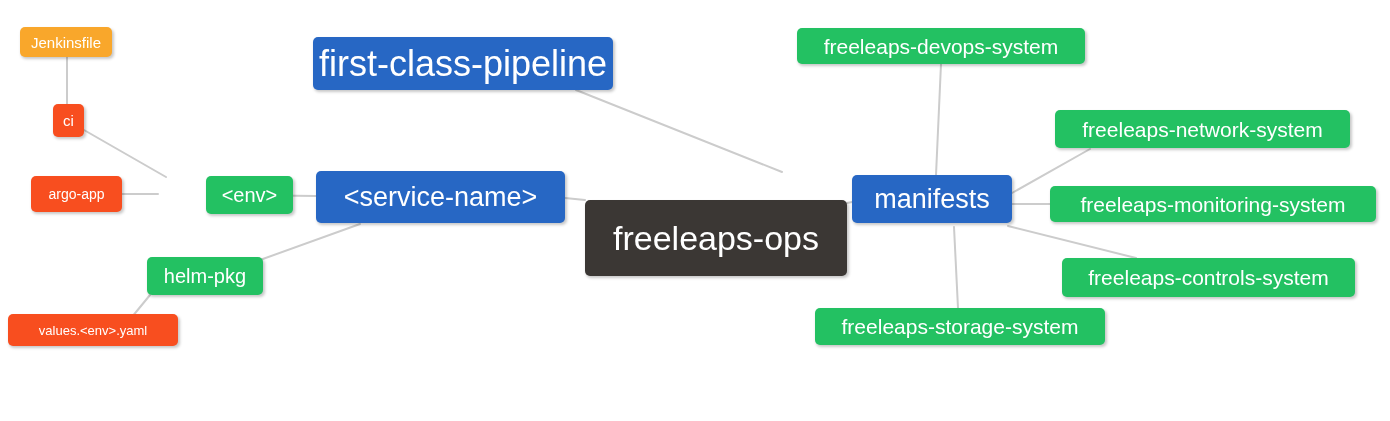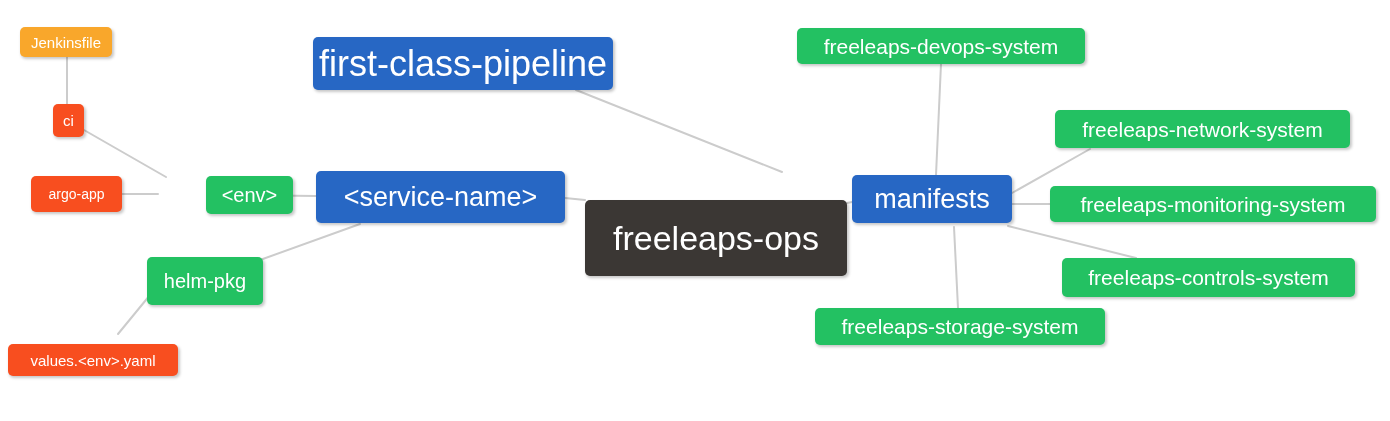--- a/index.html
+++ b/index.html
@@ -57,22 +57,22 @@
       <line x1="936" y1="175" x2="941" y2="64" stroke="#cccccc" stroke-width="2" stroke-linecap="round"></line>
       <line x1="1012" y1="193" x2="1090" y2="149" stroke="#cccccc" stroke-width="2" stroke-linecap="round"></line>
       <line x1="1012" y1="204" x2="1050" y2="204" stroke="#cccccc" stroke-width="2" stroke-linecap="round"></line>
       <line x1="1008" y1="226" x2="1136" y2="258" stroke="#cccccc" stroke-width="2" stroke-linecap="round"></line>
       <line x1="954" y1="227" x2="958" y2="308" stroke="#cccccc" stroke-width="2" stroke-linecap="round"></line>
     </svg>
 <div class="node" style="left: 20px; top: 27px; min-width: 92px; height: 30px; font-size: 15px; background: rgb(249, 167, 43); color: rgb(255, 255, 255);">Jenkinsfile</div>
     <div class="node" style="left: 53px; top: 104px; min-width: 31px; height: 33px; font-size: 15px; background: rgb(248, 78, 31); color: rgb(255, 255, 255);">ci</div>
     <div class="node" style="left: 31px; top: 176px; min-width: 91px; height: 36px; font-size: 14px; background: rgb(248, 78, 31); color: rgb(255, 255, 255);">argo-app</div>
     <div class="node" style="left: 158px; top: 176px; min-width: 87px; height: 38px; font-size: 20px; background: rgb(35, 193, 98); color: rgb(255, 255, 255); margin-left: 48px;">&lt;env&gt;</div>
-    <div class="node" style="left: 147px; top: 257px; min-width: 116px; height: 48px; font-size: 20px; background: rgb(35, 193, 98); color: rgb(255, 255, 255);">helm-pkg</div>
-    <div class="node" style="left: 8px; top: 344px; min-width: 170px; height: 32px; font-size: 15px; background: rgb(248, 78, 31); color: rgb(255, 255, 255);">values.&lt;env&gt;.yaml</div>
+    <div class="node" style="left: 147px; top: 257px; min-width: 116px; height: 38px; font-size: 20px; background: rgb(35, 193, 98); color: rgb(255, 255, 255);">helm-pkg</div>
+    <div class="node" style="left: 8px; top: 314px; min-width: 170px; height: 32px; font-size: 13px; background: rgb(248, 78, 31); color: rgb(255, 255, 255);">values.&lt;env&gt;.yaml</div>
     <div class="node" style="left: 313px; top: 37px; min-width: 260px; height: 53px; font-size: 36px; background: rgb(39, 103, 196); color: rgb(255, 255, 255);">first-class-pipeline</div>
     <div class="node" style="left: 316px; top: 171px; min-width: 249px; height: 52px; font-size: 27px; background: rgb(39, 103, 196); color: rgb(255, 255, 255);">&lt;service-name&gt;</div>
     <div class="node" style="left: 585px; top: 172px; min-width: 262px; height: 76px; font-size: 34px; background: rgb(59, 55, 52); color: rgb(255, 255, 255); margin-top: 28px;">freeleaps-ops</div>
     <div class="node" style="left: 852px; top: 175px; min-width: 160px; height: 48px; font-size: 27px; background: rgb(39, 103, 196); color: rgb(255, 255, 255);">manifests</div>
     <div class="node" style="left: 797px; top: 28px; min-width: 288px; height: 36px; font-size: 21px; background: rgb(35, 193, 98); color: rgb(255, 255, 255);">freeleaps-devops-system</div>
     <div class="node" style="left: 1055px; top: 110px; min-width: 295px; height: 38px; font-size: 21px; background: rgb(35, 193, 98); color: rgb(255, 255, 255); padding-left: 6px;">freeleaps-network-system</div>
     <div class="node" style="left: 1050px; top: 186px; min-width: 326px; height: 36px; font-size: 21px; background: rgb(35, 193, 98); color: rgb(255, 255, 255);">freeleaps-monitoring-system</div>
     <div class="node" style="left: 1062px; top: 258px; min-width: 293px; height: 39px; font-size: 21px; background: rgb(35, 193, 98); color: rgb(255, 255, 255);">freeleaps-controls-system</div>
     <div class="node" style="left: 815px; top: 308px; min-width: 290px; height: 37px; font-size: 21px; background: rgb(35, 193, 98); color: rgb(255, 255, 255);">freeleaps-storage-system</div>
   </div>

